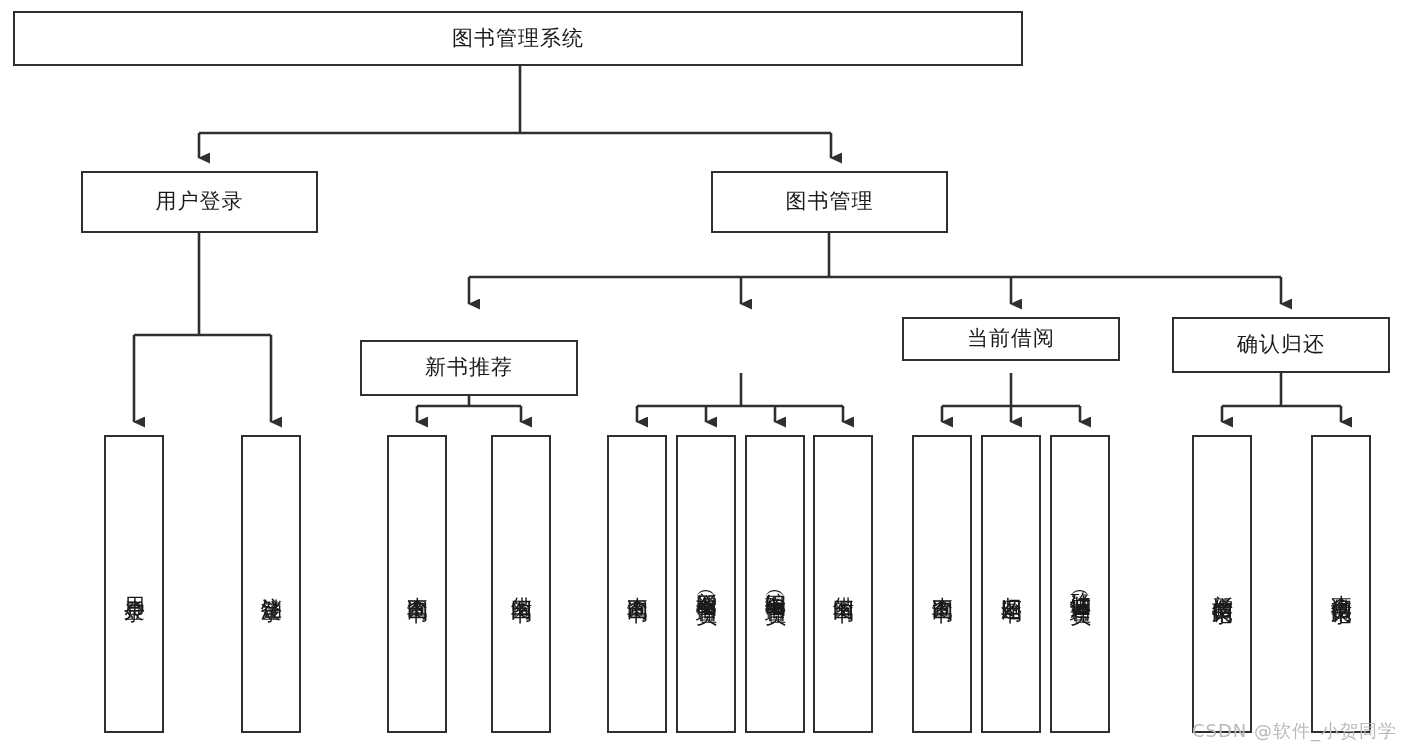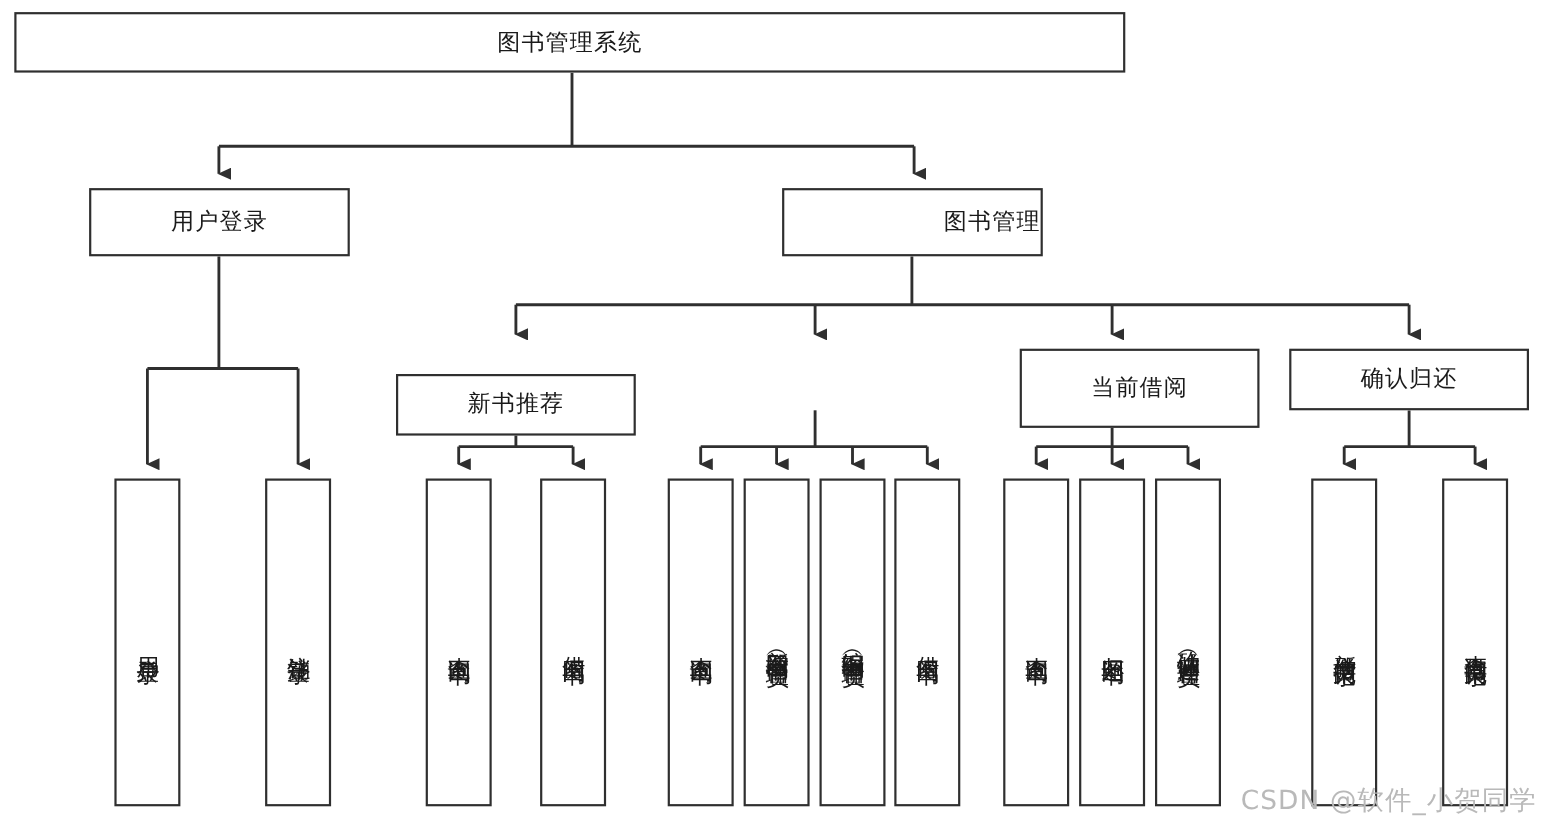--- a/index.html
+++ b/index.html
@@ -50,21 +50,21 @@
   svg.wires{
     position:absolute;
     left:0;top:0;
     width:1405px;height:747px;
     pointer-events:none;
   }
   .wm{
     position:absolute;
     right:8px;
     bottom:4px;
-    font-size:24px;
+    font-size:18px;
     color:#b9b9b9;
     letter-spacing:1px;
     white-space:nowrap;
   }
 </style>
 </head>
 <body>
 
 <div id="stage">
 
@@ -121,28 +121,28 @@
     </g>
   </svg>
 
   <div class="node h root" style="left:13px;top:11px;width:1010px;height:55px;">
     <span>图书管理系统</span>
   </div>
 
   <div class="node h" style="left:81px;top:171px;width:237px;height:62px;">
     <span>用户登录</span>
   </div>
-  <div class="node h" style="left:711px;top:171px;width:237px;height:62px;justify-content:flex-end;">
+  <div class="node h" style="left:711px;top:171px;width:237px;height:62px;">
     <span>图书管理</span>
   </div>
 
   <div class="node h" style="left:360px;top:317px;width:218px;height:56px;margin-top:23px;">
     <span>新书推荐</span>
   </div>
-  <div class="node h" style="left:902px;top:317px;width:218px;height:72px;margin-left:25px;">
+  <div class="node h" style="left:902px;top:317px;width:218px;height:44px;">
     <span>当前借阅</span>
   </div>
   <div class="node h" style="left:1172px;top:317px;width:218px;height:56px;">
     <span>确认归还</span>
   </div>
 
   <div class="node v" style="left:104px;top:435px;width:60px;height:298px;">
     <span>用户登录</span>
   </div>
   <div class="node v" style="left:241px;top:435px;width:60px;height:298px;">

